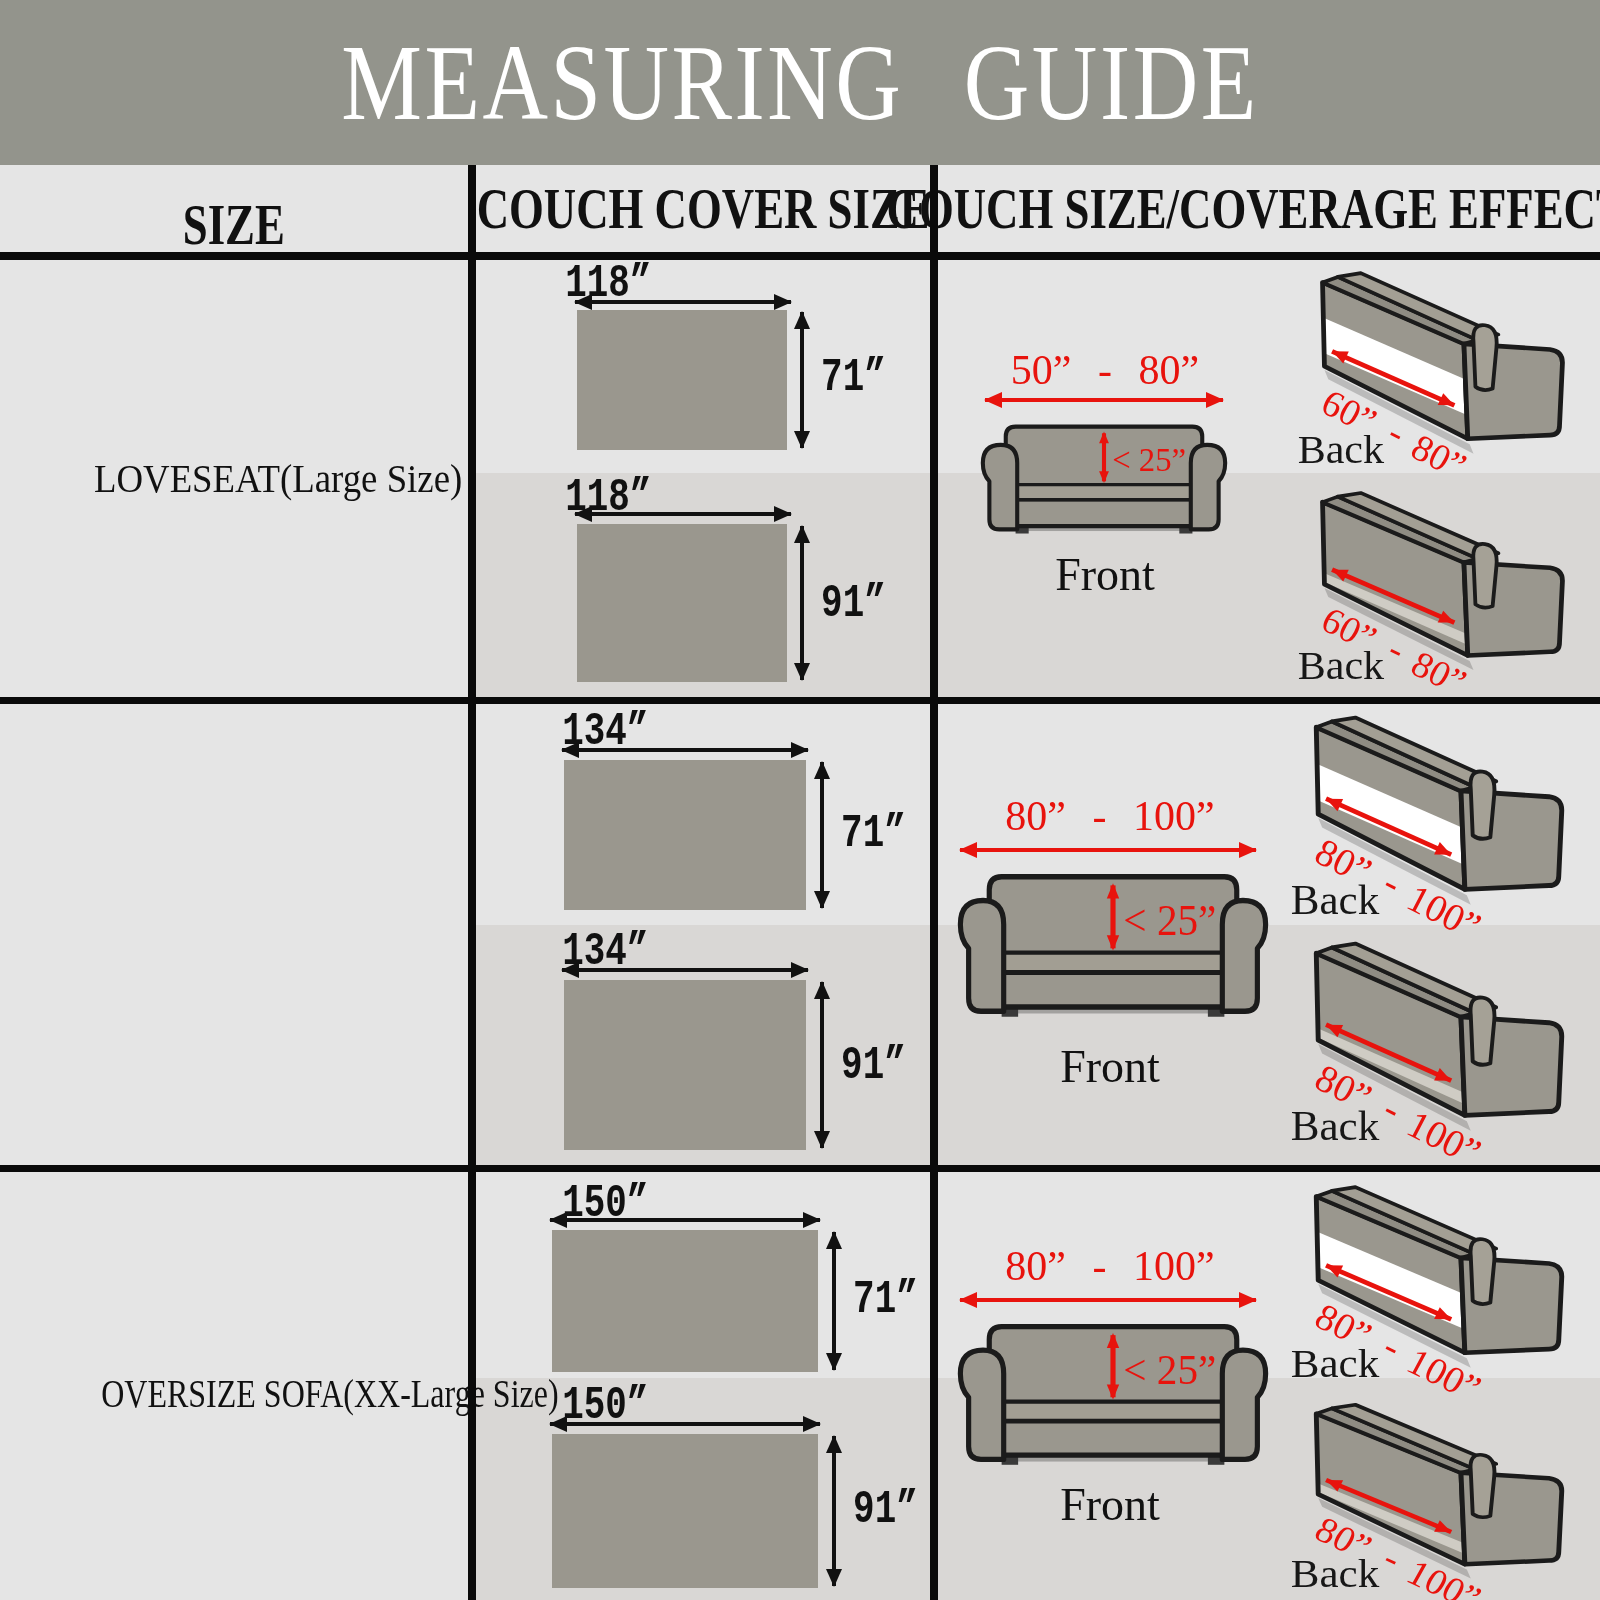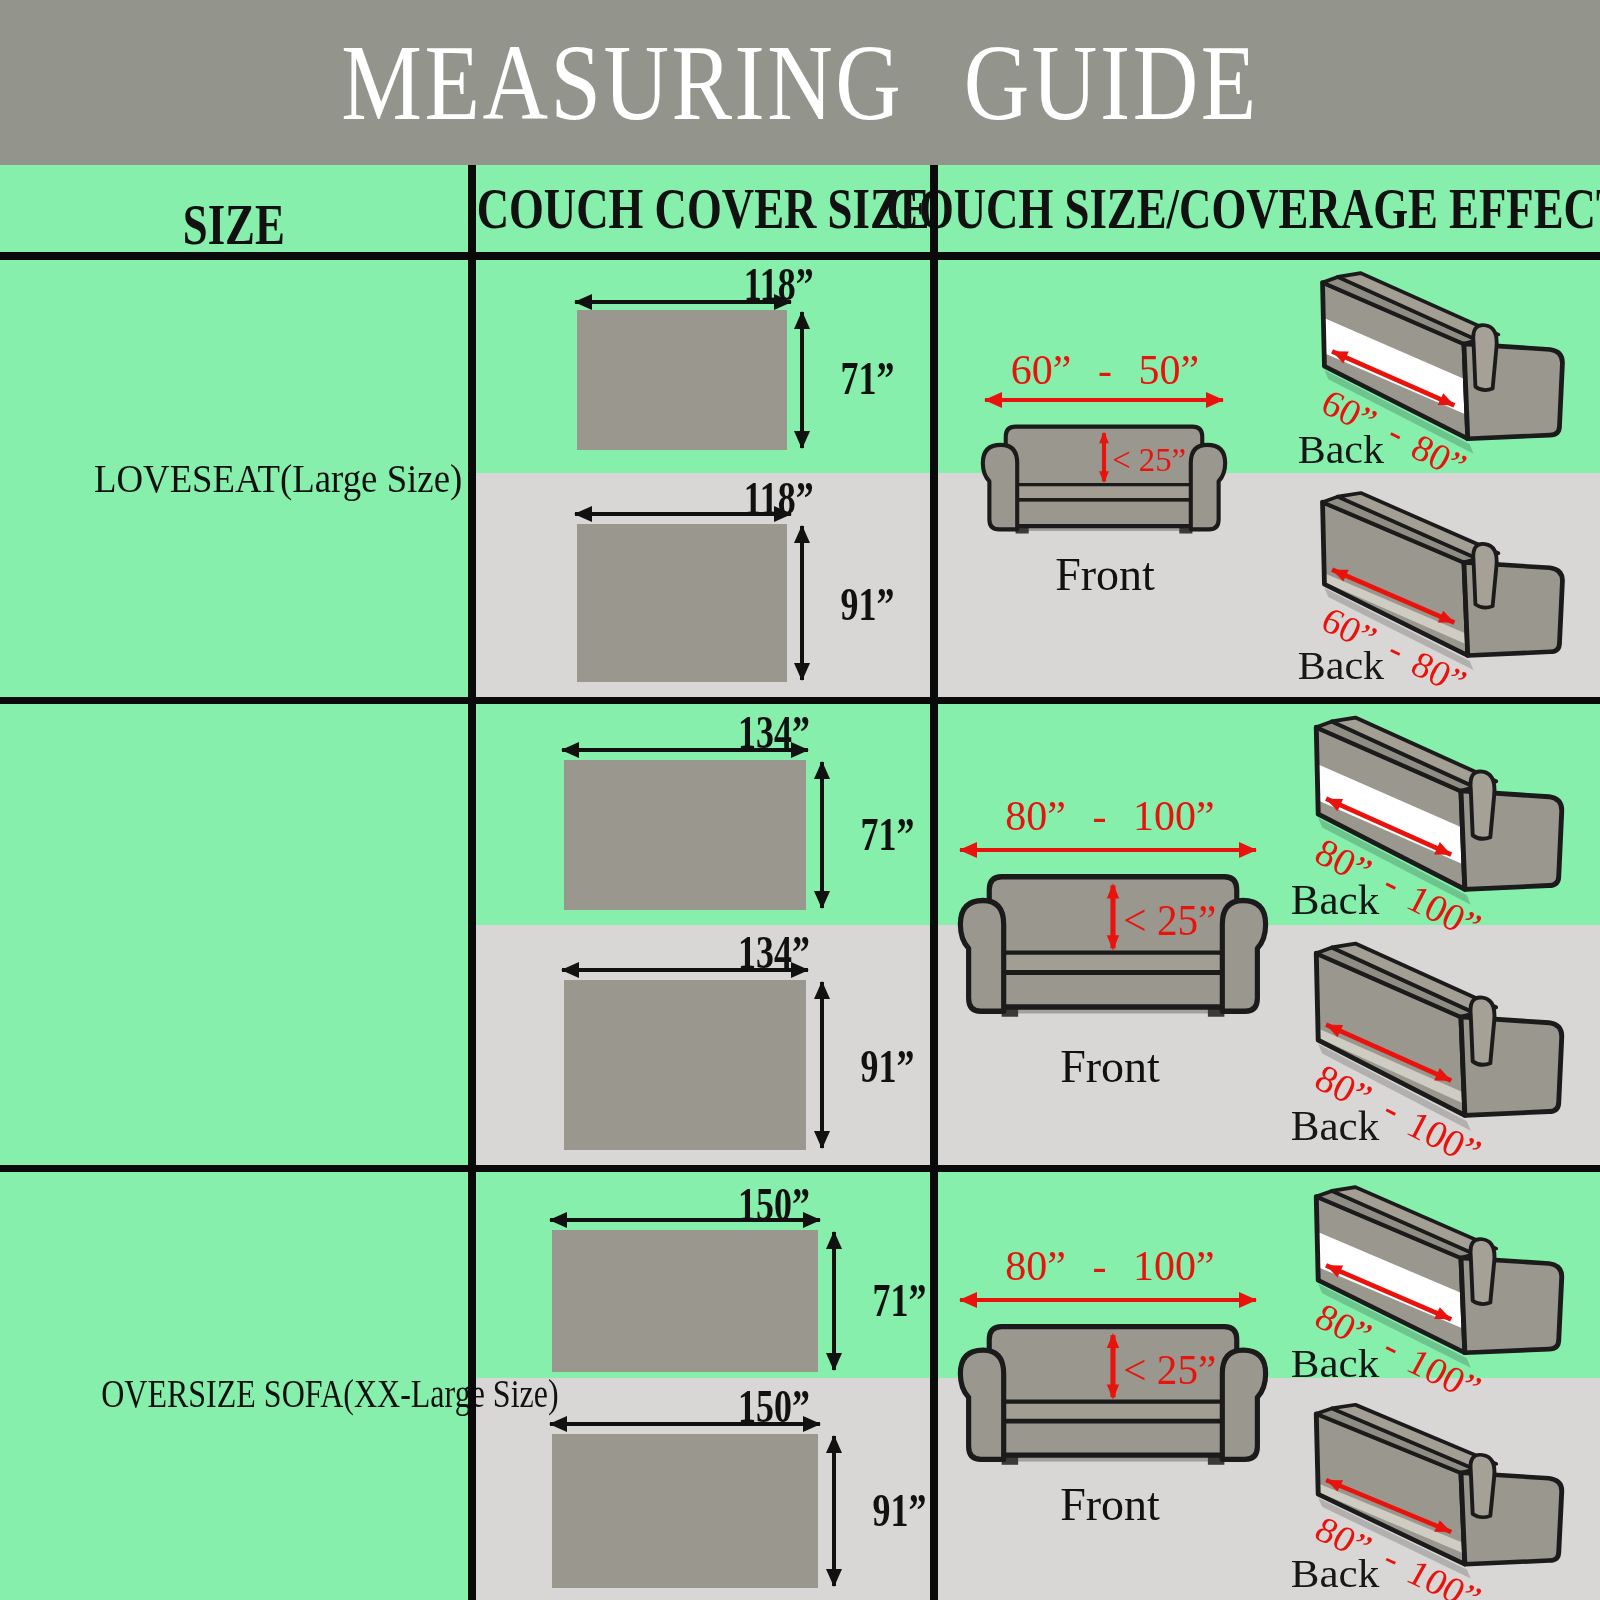--- a/index.html
+++ b/index.html
@@ -1,16 +1,16 @@
 <!DOCTYPE html>
 <html><head>
 <meta charset="utf-8">
 <style>
   html,body{margin:0;padding:0;background:#fff;}
-  .page{position:relative;width:1600px;height:1600px;background:#86efac;overflow:hidden;
+  .page{position:relative;width:1600px;height:1600px;background:#e5e5e5;overflow:hidden;
         font-family:"Liberation Serif",serif;color:#111;}
   
   .banner{position:absolute;left:0;top:0;width:1600px;height:165px;background:#93948c;
           display:flex;align-items:center;justify-content:center;}
   .banner h1{margin:0;color:#fff;font-size:108px;font-weight:normal;white-space:nowrap;
              transform:scaleX(.84);letter-spacing:3px;word-spacing:42px;}
   
   .vline,.hline{position:absolute;background:#0a0a0a;z-index:30;}
   .vline{width:8px;top:165px;height:1435px;}
   .v1{left:468px;} .v2{left:930px;}
@@ -22,21 +22,21 @@
   .ch1{left:0;width:468px;margin-top:16px;} .ch2{left:476px;width:454px;} .ch3{left:938px;width:662px;}
   
   .band{position:absolute;left:476px;width:1124px;background:#d9d7d5;z-index:1;}
   .band1{top:473px;height:224px;} .band2{top:925px;height:240px;} .band3{top:1378px;height:222px;}
   
   .sizelab{position:absolute;left:0;width:468px;text-align:center;font-size:40px;z-index:5;margin-left:44px;}
   .sizelab span{display:inline-block;white-space:nowrap;transform:scaleX(.92);}
   .sizelab.tight span{transform:scaleX(.8);}
   
   .cover{position:absolute;background:#9a978e;z-index:5;}
-  .dimlab{position:absolute;text-align:right;z-index:6;font-family:Liberation Serif, serif;}
+  .dimlab{position:absolute;text-align:left;z-index:6;font-family:Liberation Mono, monospace;}
   .dimlab span{display:inline-block;font-size:46px;font-weight:bold;white-space:nowrap;transform:scaleX(.78);}
   
   .ha{position:absolute;height:0;border-top:4px solid #111;--ac:#111;z-index:6;}
   .ha::before,.ha::after{content:"";position:absolute;top:-10px;width:0;height:0;
      border-top:8px solid transparent;border-bottom:8px solid transparent;}
   .ha::before{left:-1px;border-right:18px solid var(--ac);}
   .ha::after{right:-1px;border-left:18px solid var(--ac);}
   .ha.red{border-top-color:#e8130d;--ac:#e8130d;}
   .va{position:absolute;width:0;border-left:4px solid #111;--ac:#111;z-index:6;}
   .va::before,.va::after{content:"";position:absolute;left:-10px;width:0;height:0;
@@ -134,21 +134,21 @@
   <div class="cover" style="left:577px;top:310px;width:210px;height:140px"></div>
   <div class="va" style="left:800px;top:312px;height:136px"></div>
   <div class="dimlab" style="left:812px;top:352px;width:90px"><span>71”</span></div>
 
   <div class="dimlab" style="left:553px;top:472px;width:270px"><span>118”</span></div>
   <div class="ha" style="left:575px;top:512px;width:216px"></div>
   <div class="cover" style="left:577px;top:524px;width:210px;height:158px"></div>
   <div class="va" style="left:800px;top:526px;height:154px"></div>
   <div class="dimlab" style="left:812px;top:578px;width:90px"><span>91”</span></div>
 
-  <div class="rangelab" style="left:950px;top:346px;width:310px">60” - 50”</div>
+  <div class="rangelab" style="left:950px;top:346px;width:310px">50” - 80”</div>
   <div class="ha red" style="left:985px;top:398px;width:238px"></div>
   <svg class="ill" style="left:973px;top:420px;width:262px;height:116px" viewBox="0 0 320 140" preserveAspectRatio="none">
     <use href="#couch-front"></use>
     <text class="t-red" x="170" y="62" font-size="44">&lt; 25”</text>
   </svg>
   <div class="viewlab" style="left:995px;top:548px;width:220px">Front</div>
 
   <svg class="ill" style="left:1248px;top:262px;width:344px;height:214px" viewBox="0 0 360 230" preserveAspectRatio="none">
     <use href="#couch-back-banded"></use>
     <text class="t-red" x="74" y="160" font-size="38" transform="rotate(27 74 160)">60”</text>

